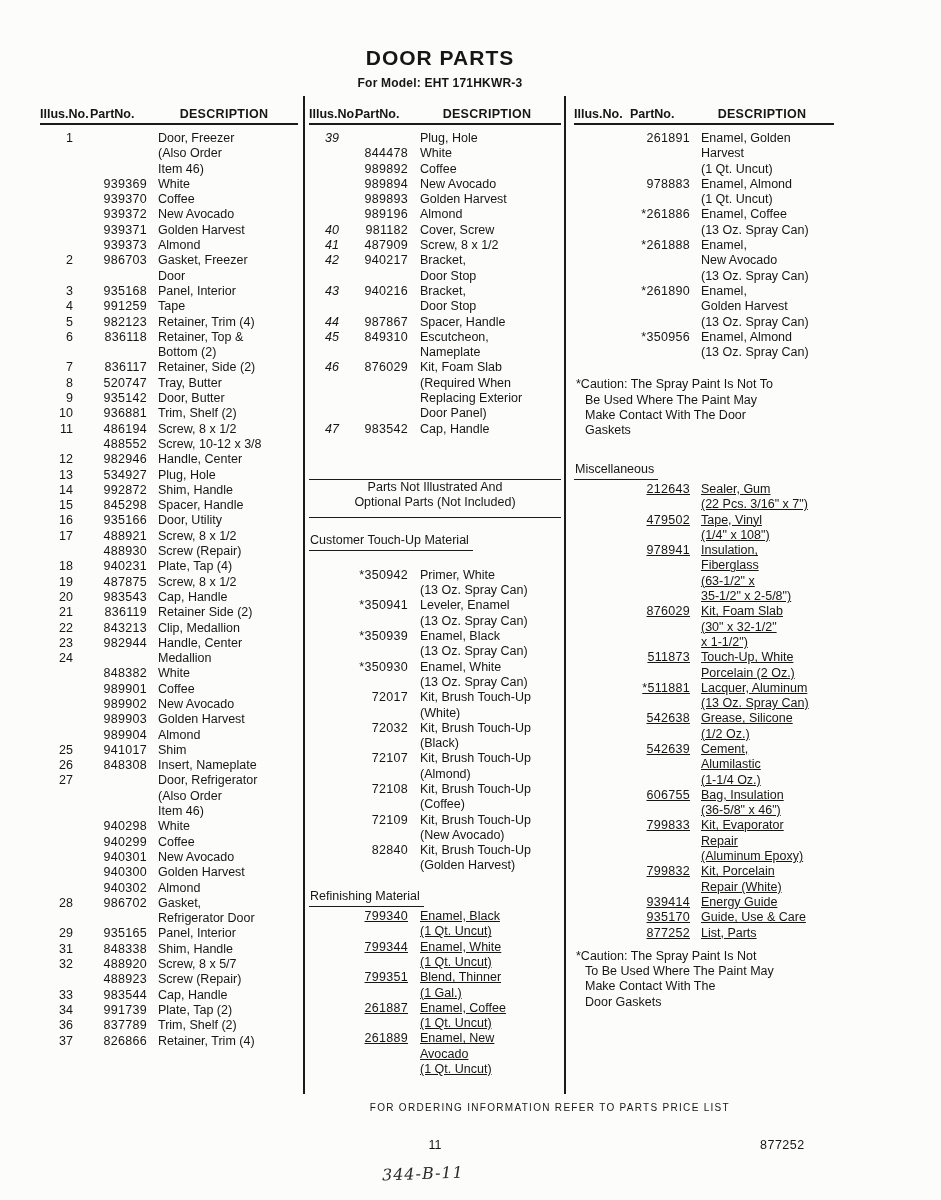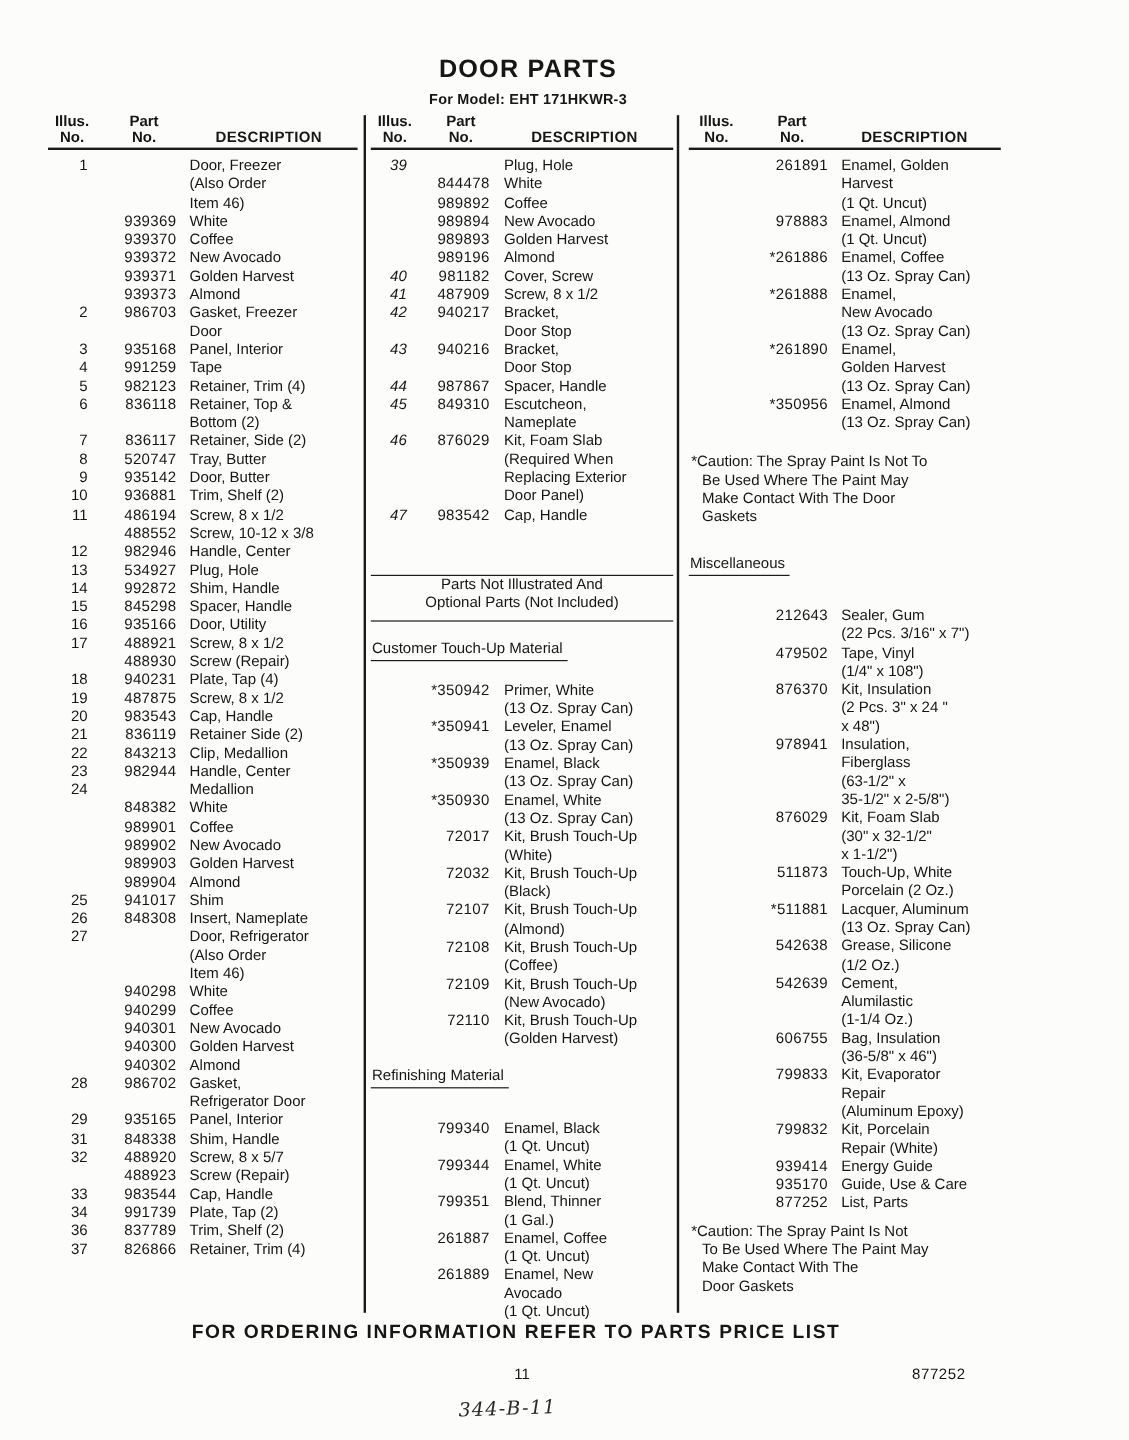--- a/index.html
+++ b/index.html
@@ -23,21 +23,21 @@
 
   
   .col{position:absolute;top:95px;font-size:12.5px;line-height:15.3px;}
   .col1{left:40px;width:258px;}
   .col2{left:309px;width:252px;}
   .col3{left:574px;width:260px;}
 
   
   .colhead{display:flex;align-items:flex-end;height:26px;border-bottom:2px solid #1b1b1b;
            padding-bottom:2px;font-weight:700;font-size:12.5px;line-height:13px;margin-bottom:6px;}
-  .hi,.hp{display:flex;flex-direction:column;align-items:center;}
+  .hi,.hp{display:flex;flex-direction:row;align-items:center;}
   .hd{flex:1;text-align:center;letter-spacing:.3px;}
   .col1 .hi{width:40px;} .col1 .hp{width:60px;margin-left:10px;}
   .col2 .hi{width:40px;} .col2 .hp{width:58px;margin-left:6px;}
   .col3 .hi{width:46px;} .col3 .hp{width:60px;margin-left:10px;}
 
   
   .prow{display:flex;align-items:flex-start;}
   .c-i{text-align:right;flex-shrink:0;}
   .c-p{text-align:right;flex-shrink:0;letter-spacing:.3px;}
   .c-d{flex:1;}
@@ -47,32 +47,32 @@
   .col3 .c-i{width:18px;} .col3 .c-p{width:98px;margin-left:0;}    .col3 .c-d{margin-left:11px;}
 
   
   .boxhead{margin-top:42px;border-top:1.8px solid #1b1b1b;border-bottom:1.8px solid #1b1b1b;
            padding:0 0 6px 0;text-align:center;}
 
   
   .sectitle{margin-top:15px;}
   .sectitle span{display:inline-block;border-bottom:1.4px solid #1b1b1b;padding:0 4px 2px 1px;}
   .rows-block{margin-top:17px;}
-  .rows-block2{margin-top:26px;}
+  .rows-block2{margin-top:2px;text-decoration:underline;}
 
   
   .caution{margin-top:17px;padding-left:2px;}
   .caution .cline{display:block;}
   .caution .cline + .cline{padding-left:9px;}
   .caution2{margin-top:8px;}
   .misc-title{margin-top:23px;}
 
   
-  .ordering{position:absolute;left:130px;top:1102px;width:600px;text-align:center;
-            font-weight:700;font-size:16px;letter-spacing:1.3px;}
+  .ordering{position:absolute;left:130px;top:1102px;width:600px;text-align:right;
+            font-weight:400;font-size:10px;letter-spacing:1.3px;}
   .pagenum{position:absolute;left:400px;top:1138px;width:70px;text-align:center;font-size:12.5px;}
   .docnum{position:absolute;left:760px;top:1138px;font-size:12.5px;letter-spacing:.5px;}
   .handwritten{position:absolute;left:382px;top:1164px;font-family:"DejaVu Serif",serif;
                font-style:italic;font-size:16px;transform:rotate(-2deg);color:#2a2a2a;letter-spacing:1px;}
 </style>
 </head>
 <body>
 
 <div class="page">
 
@@ -673,21 +673,21 @@
         <div class="prow">
           <span class="c-i"></span>
           <span class="c-p">72109</span>
           <span class="c-d">
             <span class="dline">Kit, Brush Touch-Up</span>
             <span class="dline">(New Avocado)</span>
           </span>
         </div>
         <div class="prow">
           <span class="c-i"></span>
-          <span class="c-p">72110</span>
+          <span class="c-p">82840</span>
           <span class="c-d">
             <span class="dline">Kit, Brush Touch-Up</span>
             <span class="dline">(Golden Harvest)</span>
           </span>
         </div>
       </div>
 
     <div class="sectitle">
       <span>Refinishing Material</span>
     </div>
@@ -824,29 +824,20 @@
         <div class="prow">
           <span class="c-i"></span>
           <span class="c-p">479502</span>
           <span class="c-d">
             <span class="dline">Tape, Vinyl</span>
             <span class="dline">(1/4" x 108")</span>
           </span>
         </div>
         <div class="prow">
           <span class="c-i"></span>
-          <span class="c-p">876370</span>
-          <span class="c-d">
-            <span class="dline">Kit, Insulation</span>
-            <span class="dline">(2 Pcs. 3" x 24 "</span>
-            <span class="dline">x 48")</span>
-          </span>
-        </div>
-        <div class="prow">
-          <span class="c-i"></span>
           <span class="c-p">978941</span>
           <span class="c-d">
             <span class="dline">Insulation,</span>
             <span class="dline">Fiberglass</span>
             <span class="dline">(63-1/2" x</span>
             <span class="dline">35-1/2" x 2-5/8")</span>
           </span>
         </div>
         <div class="prow">
           <span class="c-i"></span>

